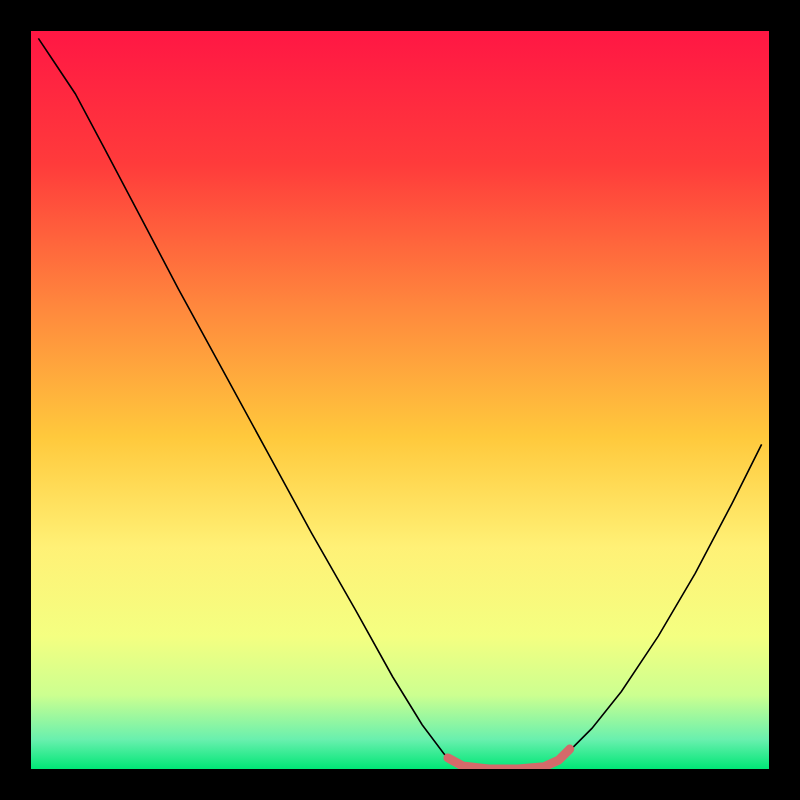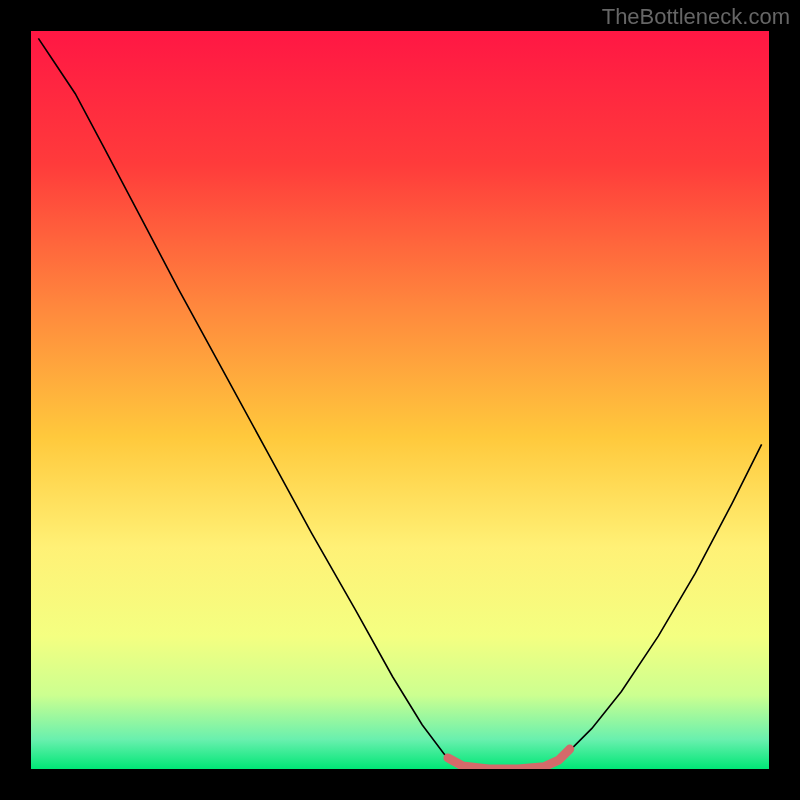--- a/index.html
+++ b/index.html
@@ -26,21 +26,20 @@
     top: 31px;
     width: 738px;
     height: 738px;
   }
   svg { display: block; }
 </style>
 </head>
 <body>
 
 <div class="container">
-  <div class="watermark">TheBottleneck.com</div>
   <div class="plot-area">
     <svg id="chart-svg" width="738" height="738" viewBox="0 0 738 738">
       <defs>
         <linearGradient id="bg-grad" x1="0" y1="0" x2="0" y2="1">
             <stop offset="0%" stop-color="#ff1744"></stop>
             <stop offset="18%" stop-color="#ff3b3b"></stop>
             <stop offset="38%" stop-color="#ff8a3d"></stop>
             <stop offset="55%" stop-color="#ffc93c"></stop>
             <stop offset="70%" stop-color="#fff176"></stop>
             <stop offset="82%" stop-color="#f4ff81"></stop>

